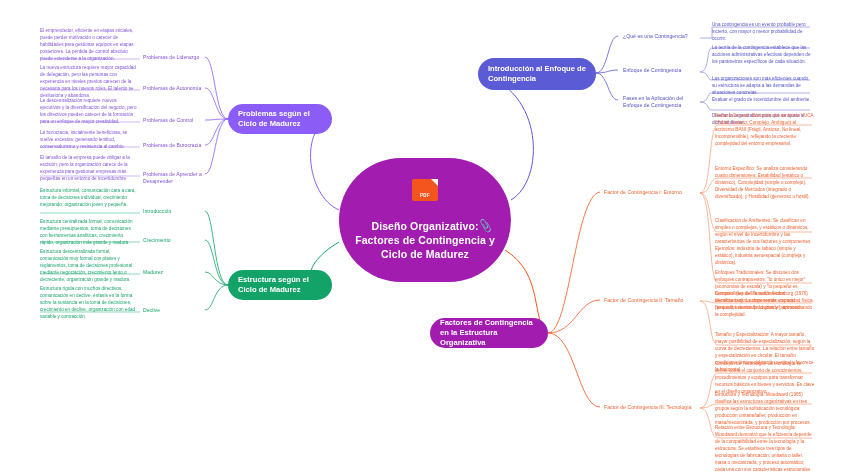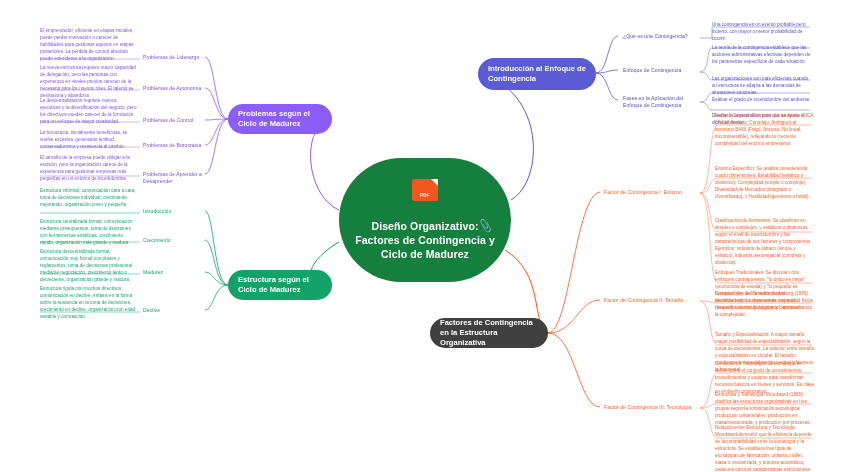--- a/index.html
+++ b/index.html
@@ -5,39 +5,39 @@
   html,body{margin:0;padding:0;background:#ffffff;}
   body{width:848px;height:472px;font-family:"Liberation Sans",sans-serif;overflow:hidden;position:relative;}
   #canvas{position:absolute;inset:0;width:848px;height:472px;}
   svg.links{position:absolute;left:0;top:0;width:848px;height:472px;pointer-events:none;}
 
   .node{position:absolute;box-sizing:border-box;}
 
   
   .central{
     left:339px;top:158px;width:172px;height:124px;
-    background:#15803d;border-radius:62px;
+    background:#a21caf;border-radius:62px;
     display:flex;flex-direction:column;align-items:center;justify-content:center;
     color:#ffffff;text-align:center;gap:12px;
   }
   .central .title{font-size:10.5px;font-weight:bold;line-height:1.35;letter-spacing:.1px;padding:0 14px;}
   .pdf-badge{width:26px;height:22px;background:#f4551f;border-radius:2px;position:relative;margin-bottom:6px;}
   .pdf-badge::after{content:"";position:absolute;right:0;top:0;border-width:0 7px 7px 0;border-style:solid;border-color:#ffffff #ffffff transparent transparent;}
   .pdf-badge span{position:absolute;left:0;right:0;bottom:3px;text-align:center;font-size:4.5px;color:#fff;font-weight:bold;letter-spacing:.3px;}
   .clip-icon{position:absolute;right:18px;top:62px;color:#cfcfcf;font-size:11px;transform:rotate(12deg);}
 
   
   .mainpill{
     border-radius:16px;display:flex;align-items:center;
     color:#ffffff;font-size:7.6px;font-weight:bold;line-height:1.35;
     padding:5px 10px;box-sizing:border-box;
   }
   .mp-purple{background:#8b5cf6;}
   .mp-green{background:#13a368;}
-  .mp-orange{background:#404040;}
+  .mp-orange{background:#a21caf;}
   .mp-blue{background:#5b5bd6;}
 
   #mp-problemas{left:228px;top:104px;width:104px;height:30px;}
   #mp-estructura{left:228px;top:270px;width:104px;height:30px;}
   #mp-intro{left:478px;top:58px;width:118px;height:32px;}
   #mp-factores{left:430px;top:318px;width:118px;height:30px;}
 
   
   .sub{position:absolute;font-size:5.1px;line-height:1.45;letter-spacing:.05px;}
   .sub.purple{color:#7c4dd6;}

